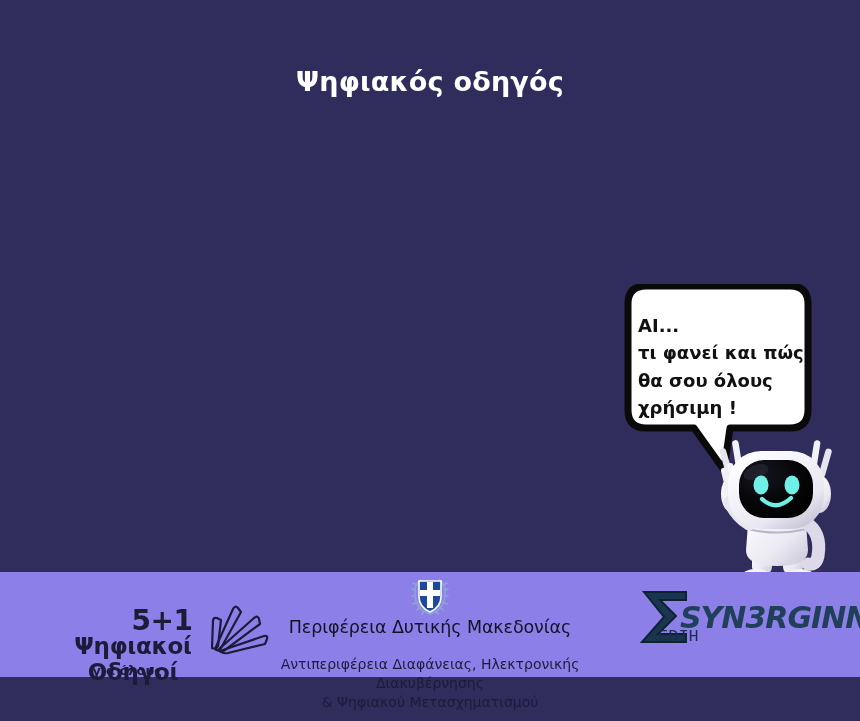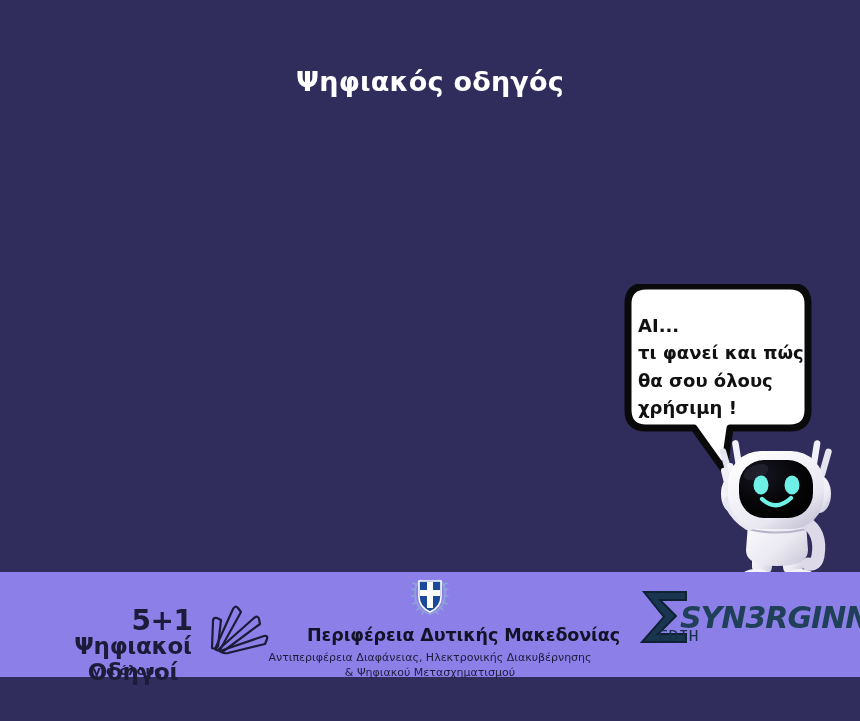--- a/index.html
+++ b/index.html
@@ -143,32 +143,31 @@
   .brand-center {
     position: absolute;
     left: 240px;
     top: 4px;
     width: 380px;
     height: 100px;
     text-align: center;
   }
   .brand-center .emblem { margin: 0 auto; display: block; }
   .brand-center .c-title {
-    margin-top: 9px;
+    margin-top: 1px;
     color: #141226;
     font-size: 17.5px;
-    font-weight: bold;
+    font-weight: normal;
     letter-spacing: -0.1px;
-    text-align: right;
   }
   .brand-center .c-sub {
     color: #1d1b3a;
-    font-size: 11px;
+    font-size: 14px;
     line-height: 1.35;
-    margin-top: 6px;
+    margin-top: 18px;
   }
 
   
   .brand-right {
     position: absolute;
     left: 636px;
     top: 16px;
     width: 210px;
     height: 70px;
   }

